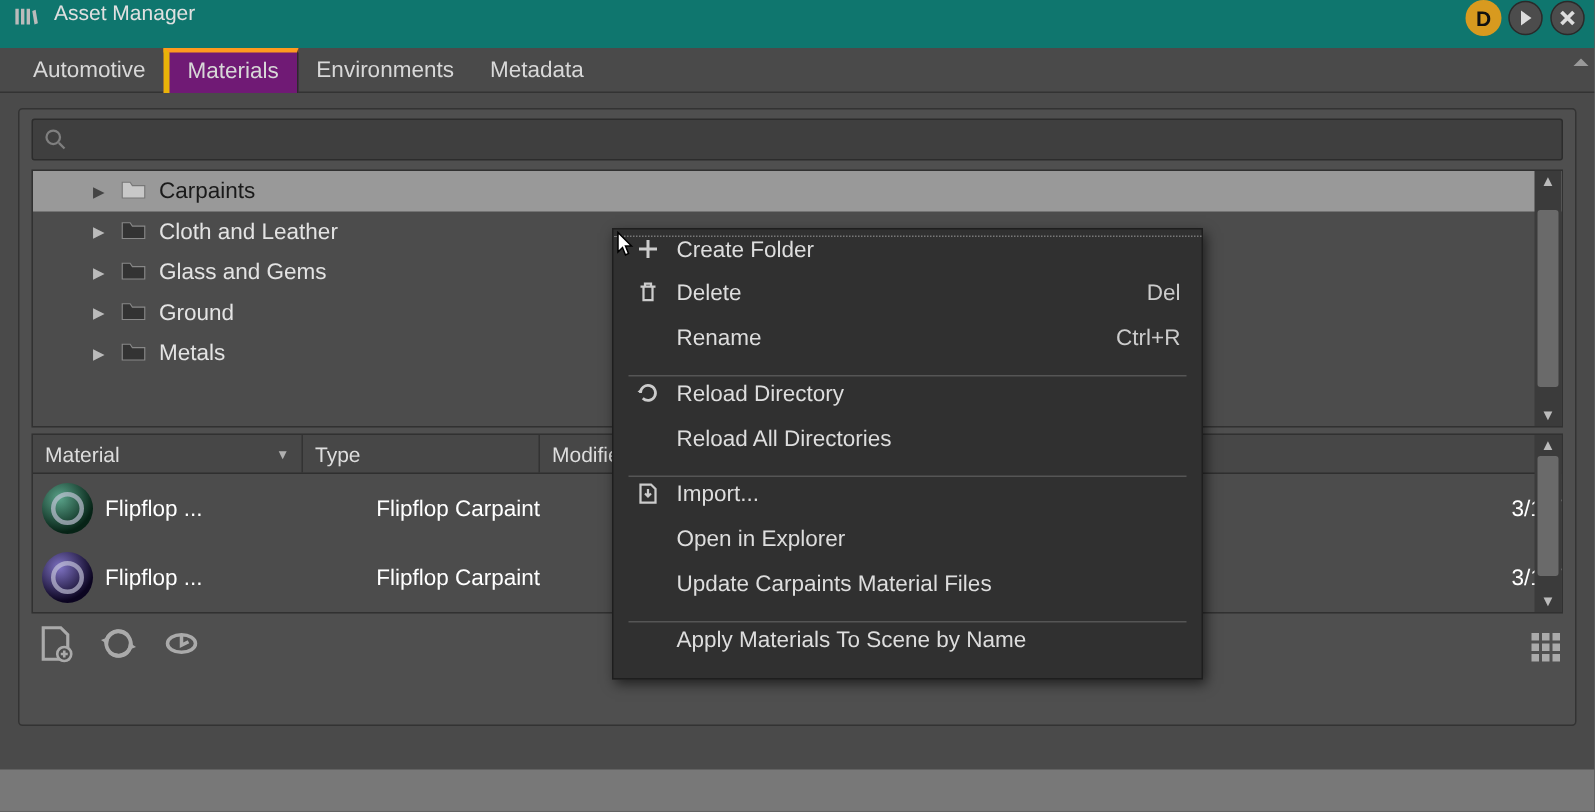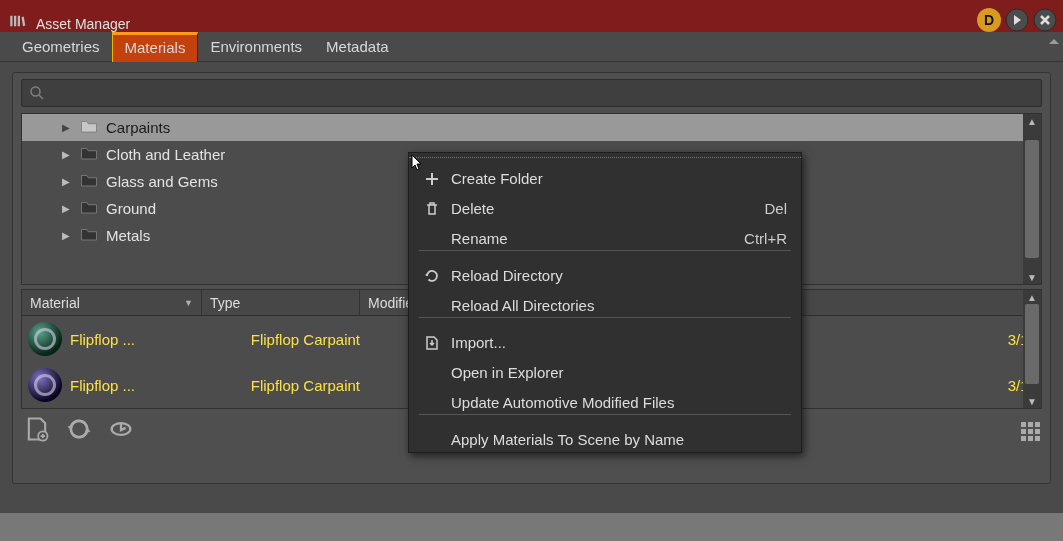--- a/index.html
+++ b/index.html
@@ -1,32 +1,32 @@
 <!DOCTYPE html>
 <html><head>
 <meta charset="utf-8">
 <style>
   * { box-sizing: border-box; margin: 0; padding: 0; font-family: "Segoe UI", Tahoma, sans-serif; }
   body { background: #787878; width: 1063px; height: 541px; overflow: hidden; }
 
   .window { width: 1063px; height: 513px; background: #4a4a4a; position: relative; }
 
-  .titlebar { height: 32px; background: #7f1d1d; display: flex; align-items: flex-end; padding: 0 6px; color: #e0e0e0; font-size: 14px; }
+  .titlebar { height: 32px; background: #0f766e; display: flex; align-items: flex-start; padding: 0 6px; color: #e0e0e0; font-size: 14px; }
   .titlebar-icon { width: 22px; height: 22px; margin-right: 8px; display:flex; align-items:center; justify-content:center; }
   .titlebar-icon svg { width:18px; height:18px; }
   .titlebar-title { flex: 0 0 auto; }
   .titlebar-spacer { flex: 1; }
   .titlebar-controls { display: flex; gap: 4px; align-items:center; }
   .tb-btn { width: 24px; height: 24px; border-radius: 50%; display:flex; align-items:center; justify-content:center; }
   .tb-d { background: #d89a1f; color:#111; font-weight:bold; font-size:14px; }
   .tb-arrow svg, .tb-x svg { width:24px; height:24px; }
 
   .tabbar { height: 30px; display: flex; align-items: flex-end; padding: 0 10px; border-bottom: 1px solid #333; gap:0; }
   .tab { padding: 6px 12px 6px 12px; color: #d8d8d8; font-size: 15px; cursor: default; }
-  .tab.active { background: #c2410c; border-top: 3px solid #ff9a1f; border-left:1px solid #eab308; border-right:1px solid #2b2b2b; border-bottom:none; margin-bottom:-1px; padding-top:4px; }
+  .tab.active { background: #701a75; border-top: 3px solid #ff9a1f; border-left:4px solid #eab308; border-right:1px solid #2b2b2b; border-bottom:none; margin-bottom:-1px; padding-top:4px; }
 
   .panel { margin: 10px 12px; border: 1px solid #333; background: #4f4f4f; border-radius: 3px; height: 412px; display:flex; flex-direction:column; position:relative; }
 
   .searchbar { margin: 6px 8px; height: 28px; background: #3f3f3f; border: 1px solid #2c2c2c; border-radius: 2px; display:flex; align-items:center; padding:0 6px; }
   .searchbar svg { width:18px; height:18px; opacity:.6; }
 
   .tree { margin: 0 8px; border: 1px solid #313131; background: #4c4c4c; height: 172px; position:relative; }
   .tree-scroll { position:absolute; right:0; top:0; bottom:0; width:18px; background:#3b3b3b; }
   .tree-scroll .thumb { position:absolute; left:2px; right:2px; top:26px; height:118px; background:#6a6a6a; border-radius:2px; }
   .tree-scroll .arrow { position:absolute; left:0; right:0; height:14px; display:flex; align-items:center; justify-content:center; color:#bbb; font-size:10px;}
@@ -42,38 +42,38 @@
   .list-scroll { position:absolute; right:0; top:0; bottom:0; width:18px; background:#3b3b3b; }
   .list-scroll .thumb { position:absolute; left:2px; right:2px; top:14px; height:80px; background:#6a6a6a; border-radius:2px; }
   .list-scroll .arrow { position:absolute; left:0; right:0; height:14px; display:flex; align-items:center; justify-content:center; color:#bbb; font-size:10px;}
   .list-scroll .arrow.up{top:0;} .list-scroll .arrow.down{bottom:0;}
 
   .list-header { height:26px; display:flex; background:#474747; border-bottom:1px solid #2f2f2f; color:#ddd; font-size:14px; }
   .list-header .col { padding:4px 8px; border-right:1px solid #333; display:flex; align-items:center; gap:6px;}
   .col-name{ width:180px;} .col-type{width:158px;} .col-mod{flex:1;}
   .sort-ind { font-size:9px; opacity:.7; margin-left:auto; }
 
-  .list-row { height:46px; display:flex; align-items:center; color:#fde047; font-size:15px; }
+  .list-row { height:46px; display:flex; align-items:center; color:#ffffff; font-size:15px; }
   .list-row .cell-name{ width:180px; display:flex; align-items:center; gap:8px; padding-left:6px;}
   .list-row .cell-type{ width:158px; padding-left:6px;}
   .list-row .cell-mod{ flex:1; padding-left:6px;}
   .sphere { width:34px; height:34px; border-radius:50%; display:flex; align-items:center; justify-content:center; }
   .sphere.a{ background: radial-gradient(circle at 35% 30%, #5aa38a, #062316 70%); }
   .sphere.b{ background: radial-gradient(circle at 35% 30%, #7f73c4, #0b0420 70%); }
   .sphere-ring{ width:22px; height:22px; border:3px solid rgba(200,200,220,.65); border-radius:50%; }
 
   .toolbar { display:flex; align-items:center; gap:14px; padding:6px 10px 8px 10px; }
   .tool-btn svg{ width:28px; height:28px; }
   .tool-spacer{flex:1;}
   .grid-btn { display:grid; grid-template-columns: repeat(3,5px); grid-template-rows: repeat(3,5px); gap:2px; }
   .grid-btn span{ background:#aaa; width:5px; height:5px; }
 
   
   .ctx { position:absolute; left:408px; top:152px; width:394px; background:#303030; color:#ddd; border:1px solid #1e1e1e; box-shadow:2px 3px 8px rgba(0,0,0,.6); z-index:10; padding:4px 0; font-size:15px;}
-  .ctx-row { height:30px; display:flex; align-items:flex-end; padding:0 14px; gap:10px;}
+  .ctx-row { height:30px; display:flex; align-items:flex-start; padding:0 14px; gap:10px;}
   .ctx-row.first{ border-top:1px dotted #777; }
   .ctx-icon { width:18px; display:flex; justify-content:center; }
   .ctx-icon svg{ width:16px; height:16px; }
   .ctx-label{ flex:1; }
   .ctx-accel{ color:#ccc; }
   .ctx-sep{ height:1px; background:#555; margin:3px 10px; }
 
   .cursor { position:absolute; left:411px; top:154px; z-index:20; }
   .cursor svg{ width:14px; height:18px; }
 
@@ -111,21 +111,21 @@
     </div>
   </div>
 
   <div class="panel-arrows top">
     <svg viewBox="0 0 14 10">
         <path d="M2 8 l5 -5 l5 5 z"></path>
       </svg>
   </div>
 
   <div class="tabbar">
-    <div class="tab">Geometries</div>
+    <div class="tab">Automotive</div>
     <div class="tab active">Materials</div>
     <div class="tab">Environments</div>
     <div class="tab">Metadata</div>
   </div>
 
   <div class="panel">
 
     <div class="searchbar">
       <svg viewBox="0 0 24 24">
           <circle cx="10" cy="10" r="6" fill="none" stroke="#aaa" stroke-width="2"></circle>
@@ -291,21 +291,21 @@
           </svg>
         </span>
       <span class="ctx-label">Import...</span>
     </div>
     <div class="ctx-row">
       <span class="ctx-icon"></span>
       <span class="ctx-label">Open in Explorer</span>
     </div>
     <div class="ctx-row">
       <span class="ctx-icon"></span>
-      <span class="ctx-label">Update Automotive Modified Files</span>
+      <span class="ctx-label">Update Carpaints Material Files</span>
     </div>
     <div class="ctx-sep"></div>
     <div class="ctx-row">
       <span class="ctx-icon"></span>
       <span class="ctx-label">Apply Materials To Scene by Name</span>
     </div>
   </div>
 
   <div class="cursor">
     <svg viewBox="0 0 14 18">

